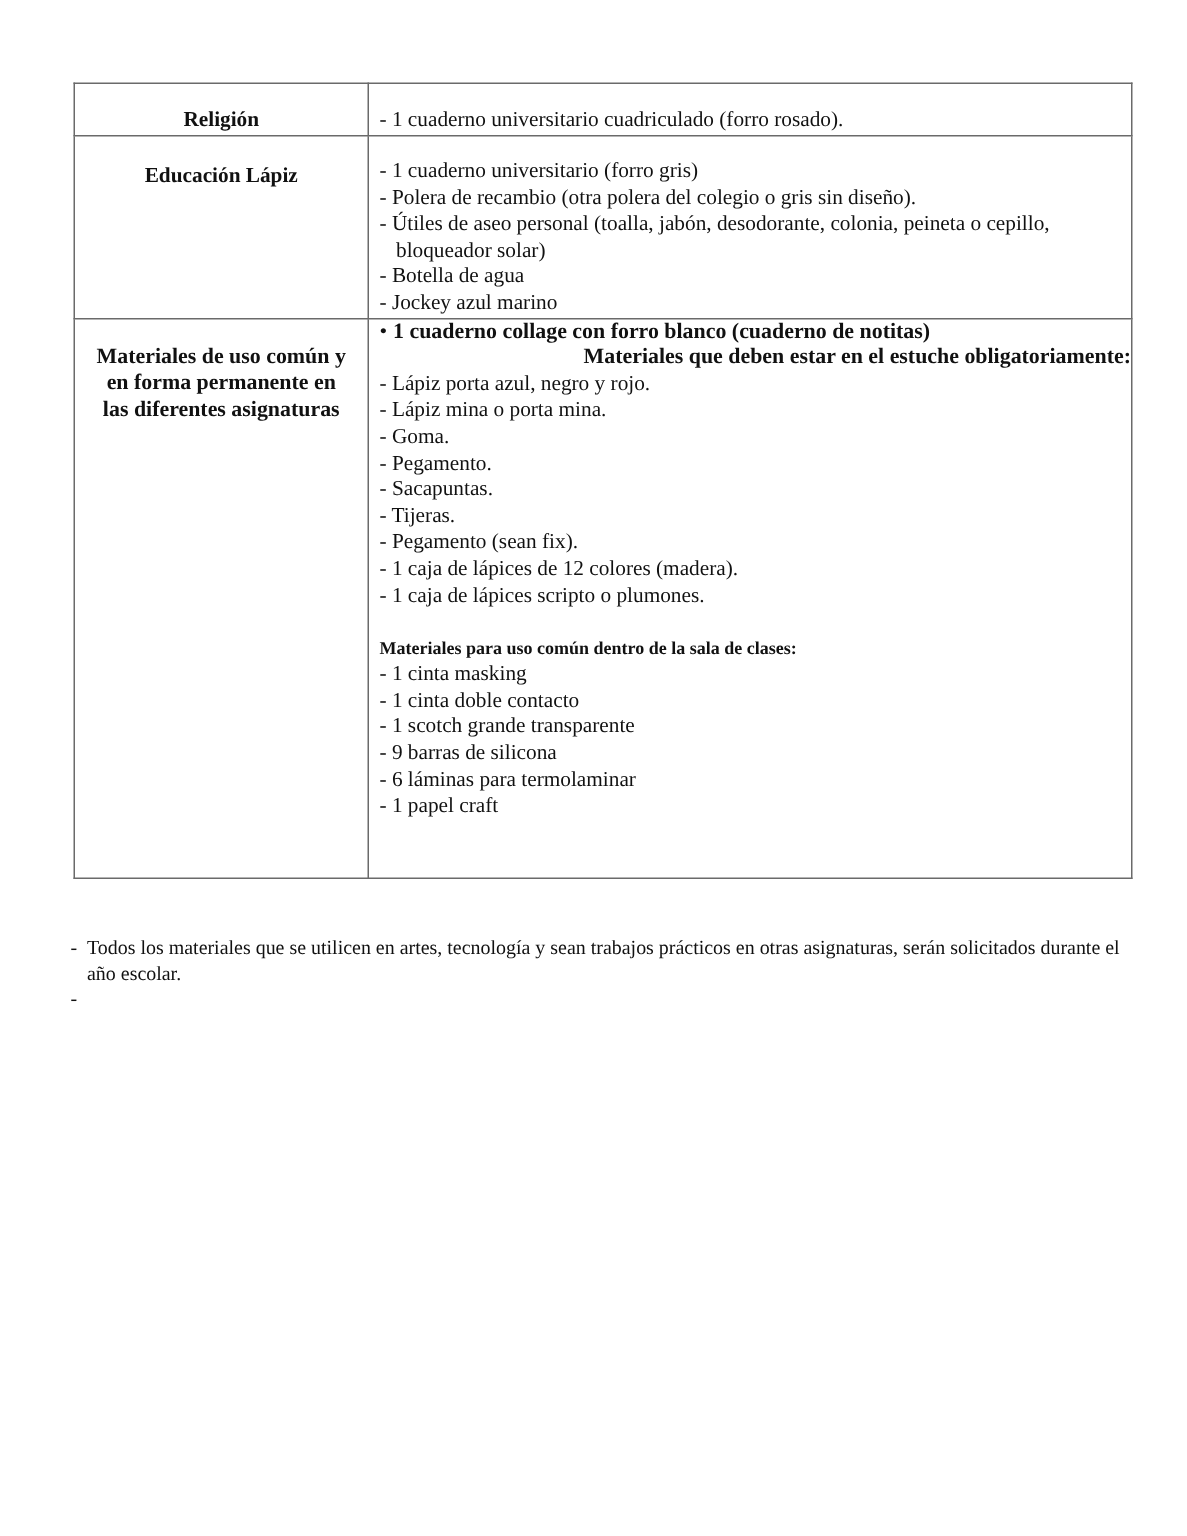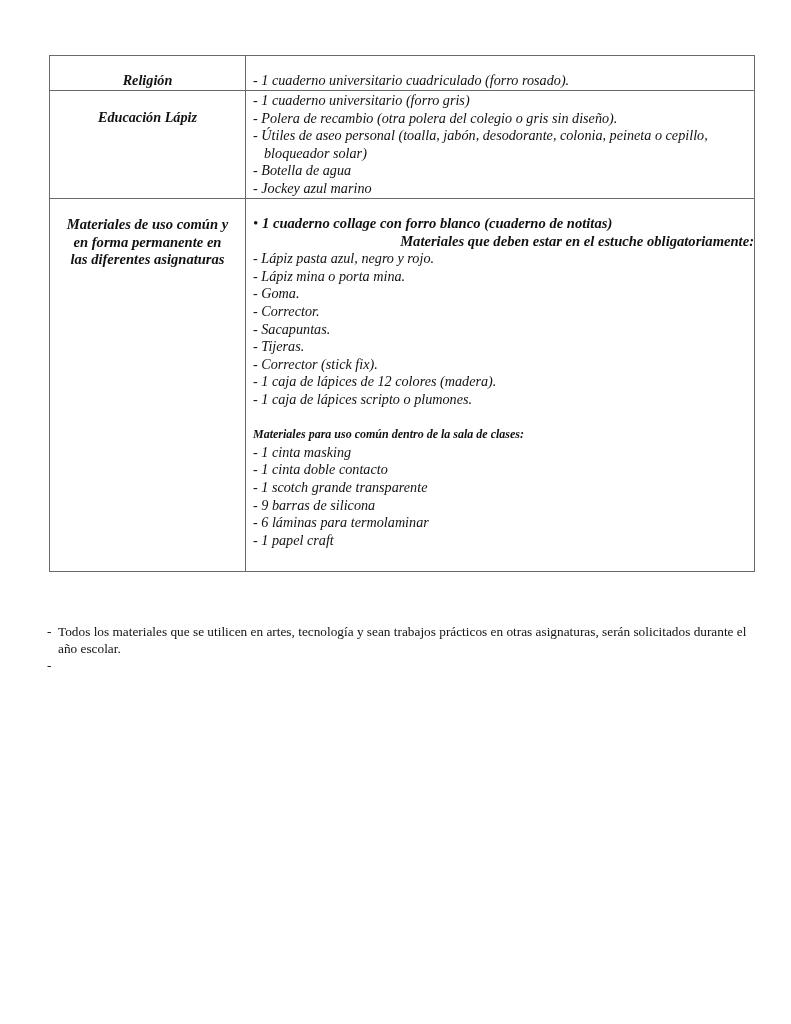--- a/index.html
+++ b/index.html
@@ -5,21 +5,21 @@
   html, body { margin: 0; padding: 0; background: #ffffff; }
   body {
     width: 791px; height: 1024px; position: relative; overflow: hidden;
     font-family: "Liberation Serif", serif; color: #111111;
     font-size: 14.2px;
   }
   .tbl {
     position: absolute; left: 49px; top: 55px; width: 706px;
     border-collapse: collapse; table-layout: fixed;
   }
-  .tbl td { border: 1.5px solid #6a6a6a; padding: 0; vertical-align: top; font-style: italic; }
+  .tbl td { border: 1.5px solid #6a6a6a; padding: 0; vertical-align: top; }
   .col1 { width: 196px; }
   .subject {
     font-weight: bold; text-align: center; line-height: 17.5px;
   }
   .content { padding-left: 7px !important; line-height: 17.6px; }
   .line { white-space: nowrap; }
   .indent { padding-left: 11px; }
   .bold { font-weight: bold; }
   .bullet-line { font-weight: bold; white-space: nowrap; }
   .bullet { font-weight: normal; display: inline-block; width: 9px; }
@@ -44,47 +44,47 @@
       <span>Religión</span>
     </td>
     <td class="content" style="vertical-align:bottom; padding-bottom:0px;">
       <div class="line">- 1 cuaderno universitario cuadriculado (forro rosado).</div>
     </td>
   </tr>
   <tr style="height:108px;">
     <td class="subject" style="padding-top:18px;">
       <span>Educación Lápiz</span>
     </td>
-    <td class="content" style="padding-top:1px;">
+    <td class="content" style="padding-top:15px;">
       <div class="line">- 1 cuaderno universitario (forro gris)</div>
       <div class="line">- Polera de recambio (otra polera del colegio o gris sin diseño).</div>
       <div class="line">- Útiles de aseo personal (toalla, jabón, desodorante, colonia, peineta o cepillo,</div>
       <div class="line indent">bloqueador solar)</div>
       <div class="line">- Botella de agua</div>
       <div class="line">- Jockey azul marino</div>
     </td>
   </tr>
   <tr style="height:373px;">
     <td class="subject" style="padding-top:17px; font-size:14.6px;">
       <div>Materiales de uso común y</div>
       <div>en forma permanente en</div>
       <div>las diferentes asignaturas</div>
     </td>
-    <td class="content" style="padding-top:16px;margin-left:19px;">
+    <td class="content" style="margin-left:19px;">
       <div class="bullet-line" style="font-size:14.6px;">
         <span class="bullet">•</span><span>1 cuaderno collage con forro blanco (cuaderno de notitas)</span>
       </div>
       <div class="line bold" style="padding-left:3px; font-size:14.6px;text-align:right;">Materiales que deben estar en el estuche obligatoriamente:</div>
-      <div class="line">- Lápiz pasta azul, negro y rojo.</div>
+      <div class="line">- Lápiz porta azul, negro y rojo.</div>
       <div class="line">- Lápiz mina o porta mina.</div>
       <div class="line">- Goma.</div>
-      <div class="line">- Corrector.</div>
+      <div class="line">- Pegamento.</div>
       <div class="line">- Sacapuntas.</div>
       <div class="line">- Tijeras.</div>
-      <div class="line">- Corrector (stick fix).</div>
+      <div class="line">- Pegamento (sean fix).</div>
       <div class="line">- 1 caja de lápices de 12 colores (madera).</div>
       <div class="line">- 1 caja de lápices scripto o plumones.</div>
       <div style="height:17.6px;"></div>
       <div class="line bold" style="font-size:12px;">Materiales para uso común dentro de la sala de clases:</div>
       <div class="line">- 1 cinta masking</div>
       <div class="line">- 1 cinta doble contacto</div>
       <div class="line">- 1 scotch grande transparente</div>
       <div class="line">- 9 barras de silicona</div>
       <div class="line">- 6 láminas para termolaminar</div>
       <div class="line">- 1 papel craft</div>

